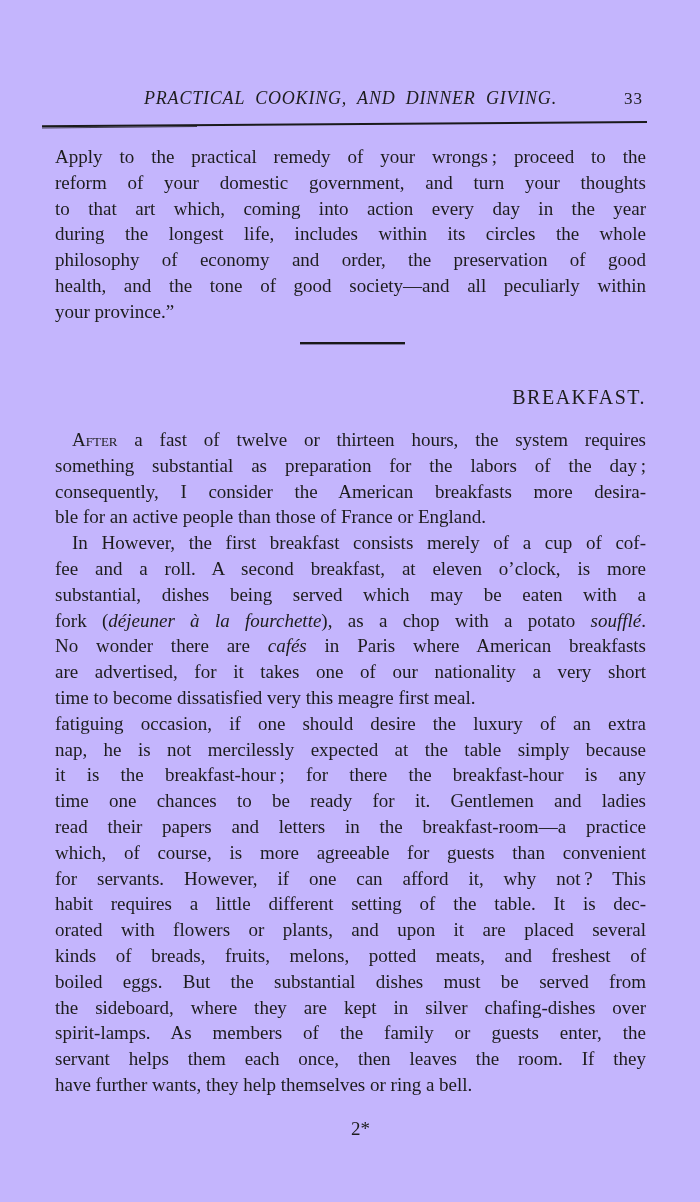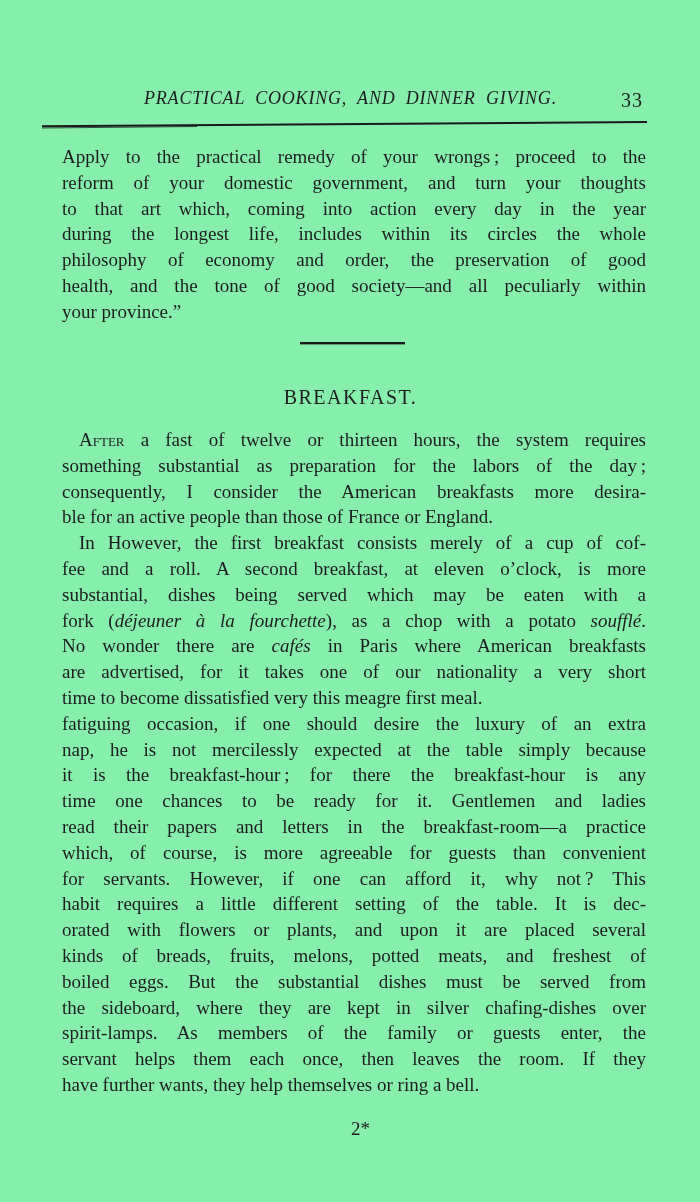--- a/index.html
+++ b/index.html
@@ -6,35 +6,35 @@
   body {
     width: 700px; height: 1202px;
     background: #ffffff;
     font-family: "Liberation Serif", "DejaVu Serif", serif;
     color: #1d1d1d;
     -webkit-font-smoothing: antialiased;
   }
   .page {
     position: relative;
     width: 700px; height: 1202px;
-    background: #86efac;
+    background: #c4b5fd;
     overflow: hidden;
   }
   .running-header {
     position: absolute; top: 88px; left: 55px; width: 591px;
     text-align: center;
     font-style: italic;
     font-size: 18px;
     letter-spacing: 0.8px;
     word-spacing: 5px;
     white-space: nowrap;
   }
   .page-number {
     position: absolute; top: 89px; right: 57px;
-    font-size: 20px;
+    font-size: 17px;
     font-style: normal;
     letter-spacing: 1px;
   }
   .header-rule {
     position: absolute; top: 121px; left: 42px;
     width: 605px; height: 2px;
     background: #1a1a1a;
     transform: rotate(-0.4deg);
     transform-origin: 100% 50%;
   }
@@ -48,35 +48,35 @@
   .para {
     font-size: 19px;
     line-height: 25.8px;
   }
   .para-continued {
     position: absolute; top: 144px; left: 55px; width: 591px;
   }
   .body-block {
     position: absolute; top: 427px; left: 55px; width: 591px;
   }
-  .line { text-align: justify; text-align-last: justify; margin-left: 7px; }
+  .line { text-align: justify; text-align-last: justify; }
   .line.last { text-align-last: left; }
   .line.indent { text-indent: 17px; }
   .it { font-style: italic; }
   .sc { font-variant: small-caps; font-family: Liberation Serif, serif; }
   .section-divider {
     position: absolute; top: 342px; left: 300px;
     width: 105px; height: 2px;
     background: #191919;
     box-shadow: 0 1px 0 rgba(25,25,25,0.4);
   }
   .section-heading {
     position: absolute; top: 386px; left: 55px; width: 591px;
     margin: 0;
-    text-align: center;
+    text-align: right;
     font-size: 20px;
     font-weight: normal;
     letter-spacing: 1.5px;
     line-height: 23px;
   }
   .page-footer {
     position: absolute; top: 1116px; left: 55px; width: 611px;
     text-align: center;
     font-size: 19px;
     line-height: 25.8px;

